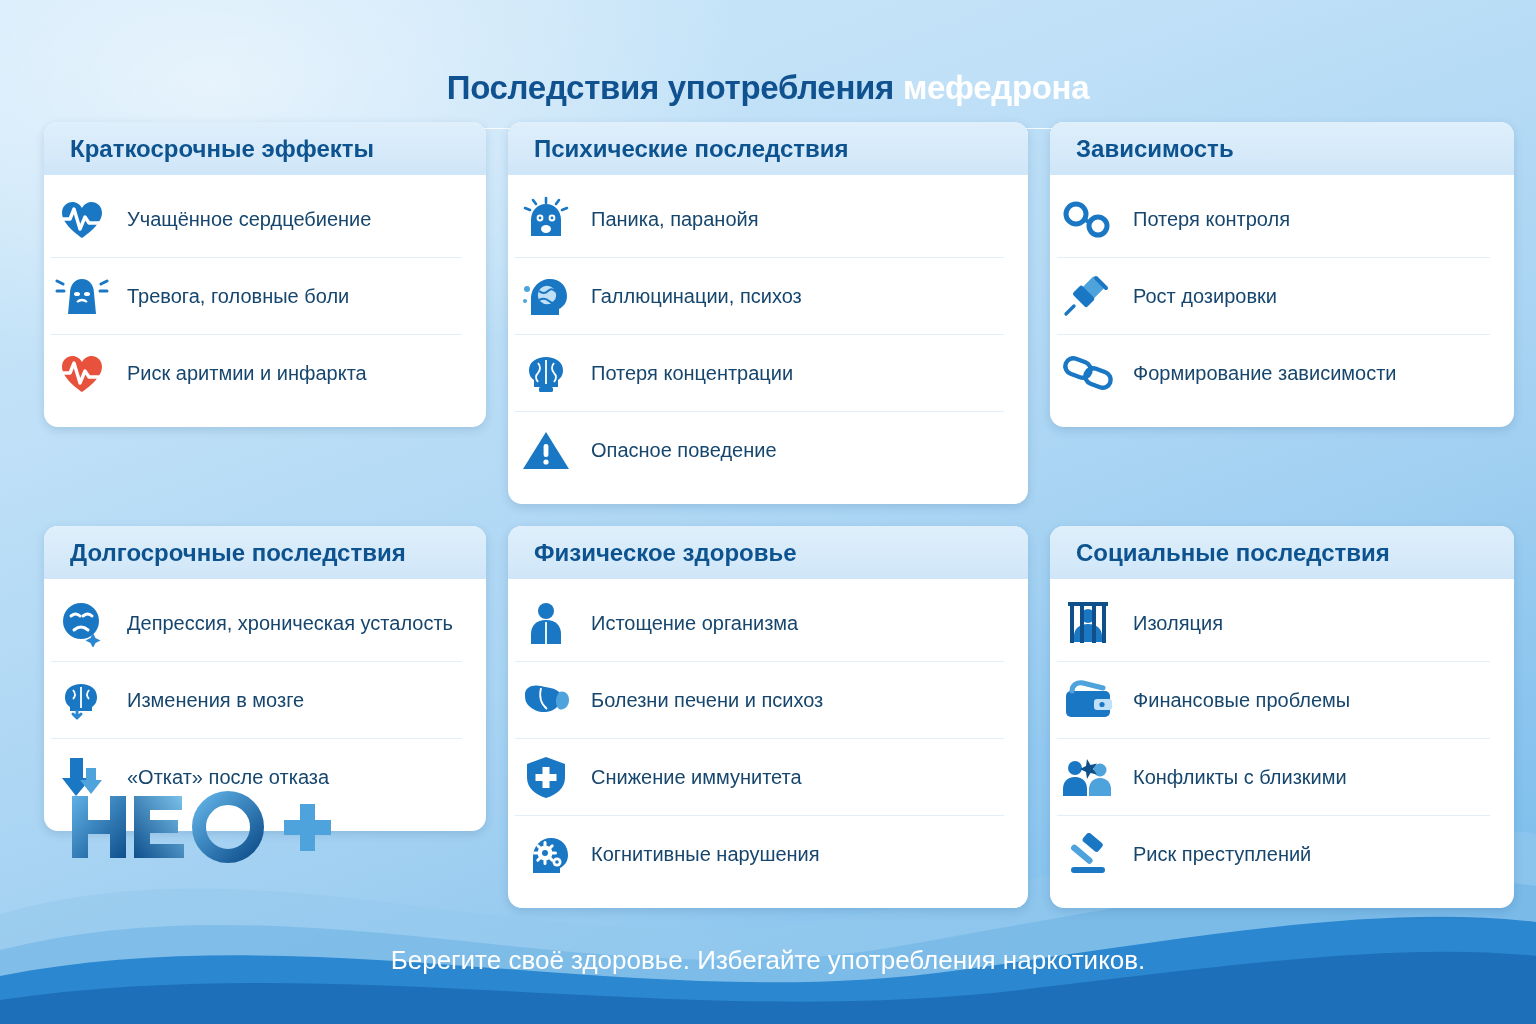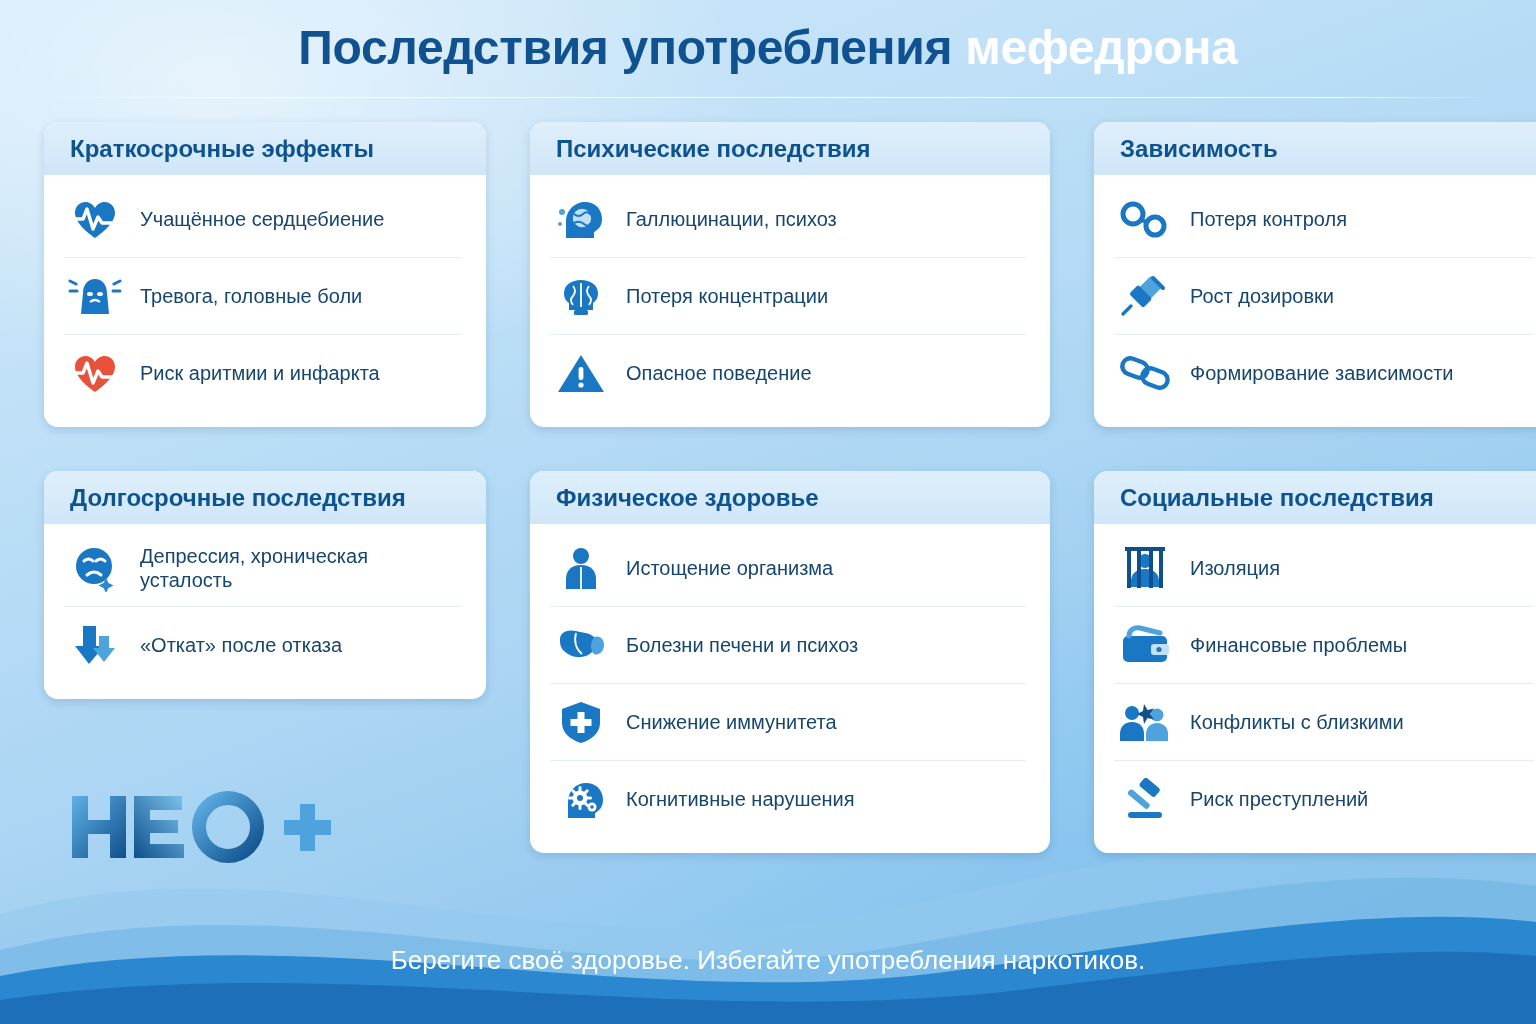--- a/index.html
+++ b/index.html
@@ -28,64 +28,64 @@
     pointer-events: none;
   }
   .swoosh svg { display: block; width: 100%; height: 100%; }
 
   .title-bar {
     position: absolute;
     top: 22px; left: 0; right: 0;
     text-align: center;
   }
   .title {
-    font-size: 48px;
+    font-size: 33px;
     font-weight: bold;
     color: #10528f;
     letter-spacing: -0.3px;
     line-height: 1.1;
+    margin-top: 48px;
   }
   .title .hl { color: #ffffff; }
   .title-rule {
     margin: 22px auto 0;
     width: 1460px;
     height: 1px;
     background: linear-gradient(to right, rgba(255,255,255,0) 0%, rgba(255,255,255,0.85) 12%, rgba(255,255,255,0.85) 88%, rgba(255,255,255,0) 100%);
   }
 
   .grid {
     position: absolute;
     top: 122px;
     left: 44px;
     width: 1448px;
     display: grid;
     grid-template-columns: 442px 520px 464px;
     column-gap: 22px;
     row-gap: 22px;
     align-items: start;
-    gap: 44px;
   }
   .card {
     background: #ffffff;
     border-radius: 14px;
     box-shadow: 0 3px 10px rgba(20,70,120,0.16);
     overflow: hidden;
   }
   .card-head {
     background: linear-gradient(to bottom, #dfeffb 0%, #cfe6f8 100%);
     padding: 13px 26px 12px 26px;
   }
   .card-head h2 {
     margin: 0;
     font-size: 24px;
     font-weight: bold;
     color: #0d5390;
   }
   .card-body {
-    padding: 6px 24px 16px 20px;
+    padding: 6px 24px 16px 7px;
   }
   .row {
     display: flex;
     align-items: center;
     gap: 16px;
     padding: 12px 2px;
     border-bottom: 1px solid #e3eef7;
     min-height: 52px;
   }
   .row:last-child { border-bottom: none; }
@@ -182,20 +182,34 @@
       </div>
     </div>
 
     <div class="card">
       <div class="card-head">
         <h2>Психические последствия</h2>
       </div>
       <div class="card-body">
         <div class="row">
           <span class="ico">
+            <svg width="52" height="46" viewBox="0 0 52 46">
+              <path d="M26 8C17 8 11 15 11 24 L11 40 H41 L41 24 C41 15 35 8 26 8Z" fill="#1a77c4"></path>
+              <circle cx="20" cy="22" r="3.4" fill="#ffffff"></circle>
+              <circle cx="32" cy="22" r="3.4" fill="#ffffff"></circle>
+              <circle cx="20" cy="22" r="1.4" fill="#1a77c4"></circle>
+              <circle cx="32" cy="22" r="1.4" fill="#1a77c4"></circle>
+              <ellipse cx="26" cy="33" rx="5" ry="4" fill="#ffffff"></ellipse>
+              <path d="M26 2 L26 7 M13 4 L16 8 M39 4 L36 8 M5 12 L10 14 M47 12 L42 14" stroke="#1a77c4" stroke-width="2.6" stroke-linecap="round"></path>
+            </svg>
+          </span>
+          <span class="label">Паника, паранойя</span>
+        </div>
+        <div class="row">
+          <span class="ico">
             <svg width="54" height="46" viewBox="0 0 54 46">
               <path d="M12 42 L12 26 C12 14 21 6 31 6 C41 6 48 13 48 23 C48 30 44 34 40 36 L40 42 Z" fill="#1a77c4"></path>
               <circle cx="28" cy="22" r="10" fill="#bfe0f7"></circle>
               <path d="M20 18 q5 4 9 0 q4 -4 8 1 M20 27 q6 -3 10 1 q4 4 7 -1" stroke="#1a77c4" stroke-width="2" fill="none"></path>
               <circle cx="28" cy="22" r="10" fill="none" stroke="#1a77c4" stroke-width="1.6"></circle>
               <circle cx="8" cy="16" r="3" fill="#4ea3dc"></circle>
               <circle cx="6" cy="28" r="2" fill="#4ea3dc"></circle>
             </svg>
           </span>
           <span class="label">Галлюцинации, психоз</span>
@@ -271,20 +285,30 @@
           <span class="ico">
             <svg width="52" height="48" viewBox="0 0 52 48">
               <circle cx="25" cy="22" r="18" fill="#1a77c4"></circle>
               <path d="M15 17 q5 -4 9 0" stroke="#ffffff" stroke-width="3" fill="none" stroke-linecap="round"></path>
               <path d="M27 17 q5 -4 9 0" stroke="#ffffff" stroke-width="3" fill="none" stroke-linecap="round"></path>
               <path d="M18 31 q7 -6 14 0" stroke="#ffffff" stroke-width="3" fill="none" stroke-linecap="round"></path>
               <path d="M37 34 l2.5 5 l5 2.5 l-5 2.5 l-2.5 5 l-2.5 -5 l-5 -2.5 l5 -2.5 Z" fill="#2b87cf"></path>
             </svg>
           </span>
           <span class="label">Депрессия, хроническая усталость</span>
+        </div>
+        <div class="row">
+          <span class="ico">
+            <svg width="54" height="46" viewBox="0 0 54 46">
+              <path d="M26 7C17 7 10 12 10 20 C10 25 12 28 15 30 L15 34 H37 L37 30 C40 28 42 25 42 20 C42 12 35 7 26 7Z" fill="#1a77c4"></path>
+              <path d="M26 10 L26 31 M18 13 q4 5 0 9 M34 13 q-4 5 0 9" stroke="#ffffff" stroke-width="1.8" fill="none"></path>
+              <path d="M22 34 L22 41 M22 41 L18 37 M22 41 L26 37" stroke="#2b87cf" stroke-width="3" fill="none" stroke-linecap="round" stroke-linejoin="round"></path>
+            </svg>
+          </span>
+          <span class="label">Изменения в мозге</span>
         </div>
         <div class="row">
           <span class="ico">
             <svg width="52" height="46" viewBox="0 0 52 46">
               <path d="M14 4 h13 v20 h8 L20 42 L6 24 h8 Z" fill="#1a77c4"></path>
               <path d="M30 14 h10 v12 h6 L35 40 L24 26 h6 Z" fill="#4ea3dc"></path>
             </svg>
           </span>
           <span class="label">«Откат» после отказа</span>
         </div>

